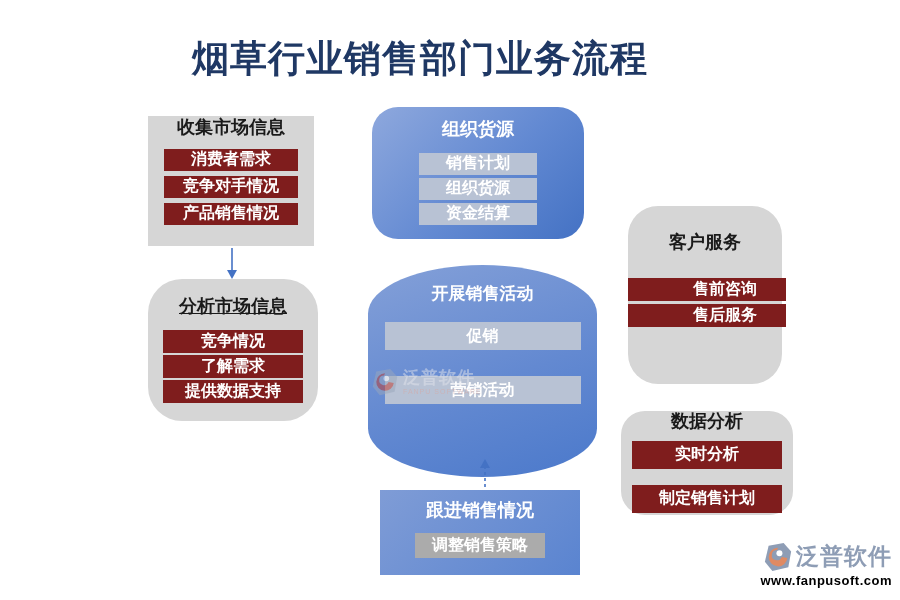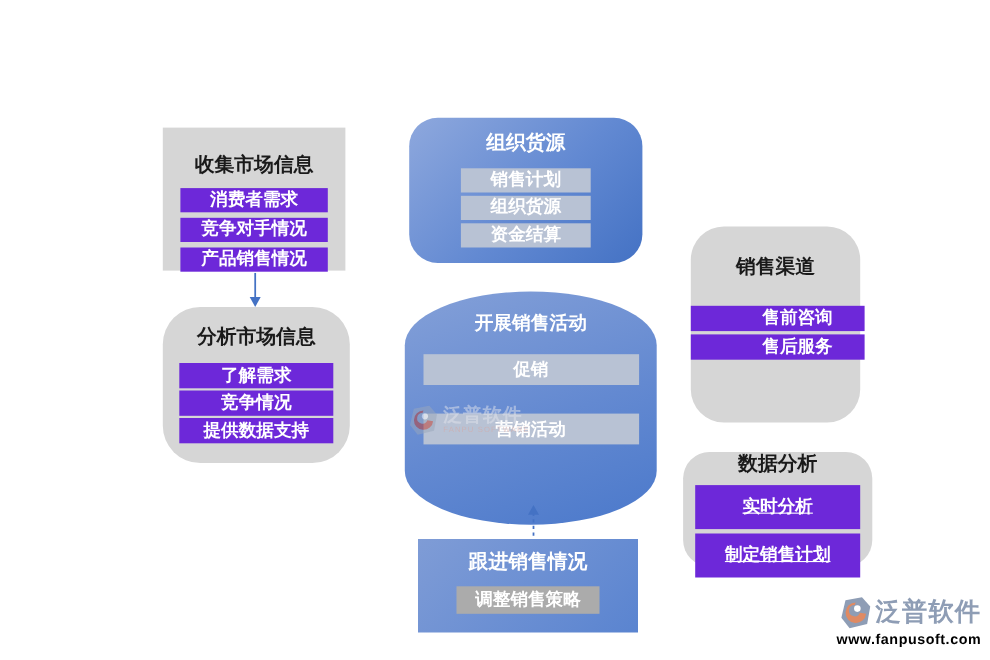--- a/index.html
+++ b/index.html
@@ -8,31 +8,31 @@
 
   .title{position:absolute;left:60px;top:34px;width:720px;text-align:center;
          font-size:37px;font-weight:bold;color:#1F3864;letter-spacing:1px;margin:0;}
 
   .node{position:absolute;box-sizing:border-box;text-align:center;}
   .node .hd{font-weight:bold;font-size:18px;line-height:1.2;}
   .gray-node{background:#D6D6D6;color:#1a1a1a;}
   .hd-white{color:#ffffff;}
   .bar{margin:0 auto;color:#ffffff;font-weight:bold;font-size:16px;
        display:flex;align-items:center;justify-content:center;white-space:nowrap;}
-  .bar-steel{background:#6d28d9;}
+  .bar-steel{background:#7f1d1d;}
   .bar-pale{background:#B8C2D4;text-align:center;}
   .bar-gray{background:#ABABAB;}
 
   
-  .collect{left:148px;top:116px;width:166px;height:130px;padding-top:23px;}
+  .collect{left:148px;top:116px;width:166px;height:130px;padding-top:1px;}
   .collect .hd{margin-bottom:10px;}
   .collect .bar{width:134px;height:22px;margin-bottom:5px;}
 
   .analyze{left:148px;top:279px;width:170px;height:142px;border-radius:34px;padding-top:17px;}
-  .analyze .hd{margin-bottom:12px;}
+  .analyze .hd{margin-bottom:12px;text-decoration:underline;}
   .analyze .bar{width:140px;height:23px;margin-bottom:2px;}
 
   .plan{left:147px;top:446px;width:167px;height:124px;padding-top:11px;
         background:linear-gradient(135deg,#A3B9E3 0%,#6E93D6 55%,#4B79CB 100%);}
   .plan .hd{margin-bottom:12px;}
   .plan .bar{width:136px;height:23px;margin-bottom:5px;}
 
   
   .organize{left:372px;top:107px;width:212px;height:132px;border-radius:26px;padding-top:12px;
             background:linear-gradient(135deg,#8EA8DD 0%,#6289D2 55%,#4472C4 100%);}
@@ -50,21 +50,21 @@
   .follow .hd{margin-bottom:11px;}
   .follow .bar{width:130px;height:25px;}
 
   
   .service{left:628px;top:206px;width:154px;height:178px;border-radius:30px;padding-top:26px;}
   .service .hd{margin-bottom:24px;}
   .service .bar{width:122px;height:23px;margin-bottom:3px;padding-left:36px;}
 
   .dataBox{left:621px;top:411px;width:172px;height:104px;border-radius:24px;}
   .dataBox .hd{margin-bottom:8px;}
-  .dataBox .bar{width:150px;height:40px;margin-bottom:4px;text-decoration:underline;}
+  .dataBox .bar{width:150px;height:28px;margin-bottom:16px;}
 
   .arrow{position:absolute;}
 
   
   .wm-center{position:absolute;left:371px;top:368px;display:flex;align-items:center;
              opacity:0.5;pointer-events:none;}
   .wm-center .txt{margin-left:4px;line-height:1;}
   .wm-center .zh{font-size:17px;font-weight:bold;color:#E3E5EC;letter-spacing:1px;}
   .wm-center .en{font-size:7px;color:#D9A49C;letter-spacing:1px;margin-top:2px;}
 
@@ -72,37 +72,38 @@
   .wm-br{position:absolute;right:8px;bottom:12px;text-align:right;}
   .wm-br .row{display:flex;align-items:center;justify-content:flex-end;}
   .wm-br .zh{font-size:23px;font-weight:bold;color:#8E9DB5;letter-spacing:1px;margin-left:3px;}
   .wm-br .url{font-size:13px;font-weight:bold;color:#000000;letter-spacing:0.5px;margin-top:1px;}
 </style>
 </head>
 <body>
 
 <div class="canvas">
 
+  <h1 class="title">烟草行业销售部门业务流程</h1>
 
   <div class="node gray-node collect">
     <div class="hd">收集市场信息</div>
     <div class="bar bar-steel">消费者需求</div>
     <div class="bar bar-steel">竞争对手情况</div>
     <div class="bar bar-steel">产品销售情况</div>
   </div>
 
   <svg class="arrow" style="left:222px;top:248px;" width="20" height="32" viewBox="0 0 20 32">
     <line x1="10" y1="0" x2="10" y2="23" stroke="#4472C4" stroke-width="1.6"></line>
     <polygon points="5,22 15,22 10,31" fill="#4472C4"></polygon>
   </svg>
 
   <div class="node gray-node analyze">
     <div class="hd">分析市场信息</div>
+    <div class="bar bar-steel">竞争情况</div>
     <div class="bar bar-steel">了解需求</div>
-    <div class="bar bar-steel">竞争情况</div>
     <div class="bar bar-steel">提供数据支持</div>
   </div>
 
 
   <div class="node organize">
     <div class="hd hd-white">组织货源</div>
     <div class="bar bar-pale">销售计划</div>
     <div class="bar bar-pale">组织货源</div>
     <div class="bar bar-pale">资金结算</div>
   </div>
@@ -129,21 +130,21 @@
     <line x1="10" y1="35" x2="10" y2="9" stroke="#4472C4" stroke-width="1.6" stroke-dasharray="3,3"></line>
     <polygon points="5,10 15,10 10,1" fill="#4472C4"></polygon>
   </svg>
 
   <div class="node follow">
     <div class="hd hd-white">跟进销售情况</div>
     <div class="bar bar-gray">调整销售策略</div>
   </div>
 
   <div class="node gray-node service">
-    <div class="hd">销售渠道</div>
+    <div class="hd">客户服务</div>
     <div class="bar bar-steel">售前咨询</div>
     <div class="bar bar-steel">售后服务</div>
   </div>
 
   <div class="node gray-node dataBox">
     <div class="hd">数据分析</div>
     <div class="bar bar-steel">实时分析</div>
     <div class="bar bar-steel">制定销售计划</div>
   </div>
 

